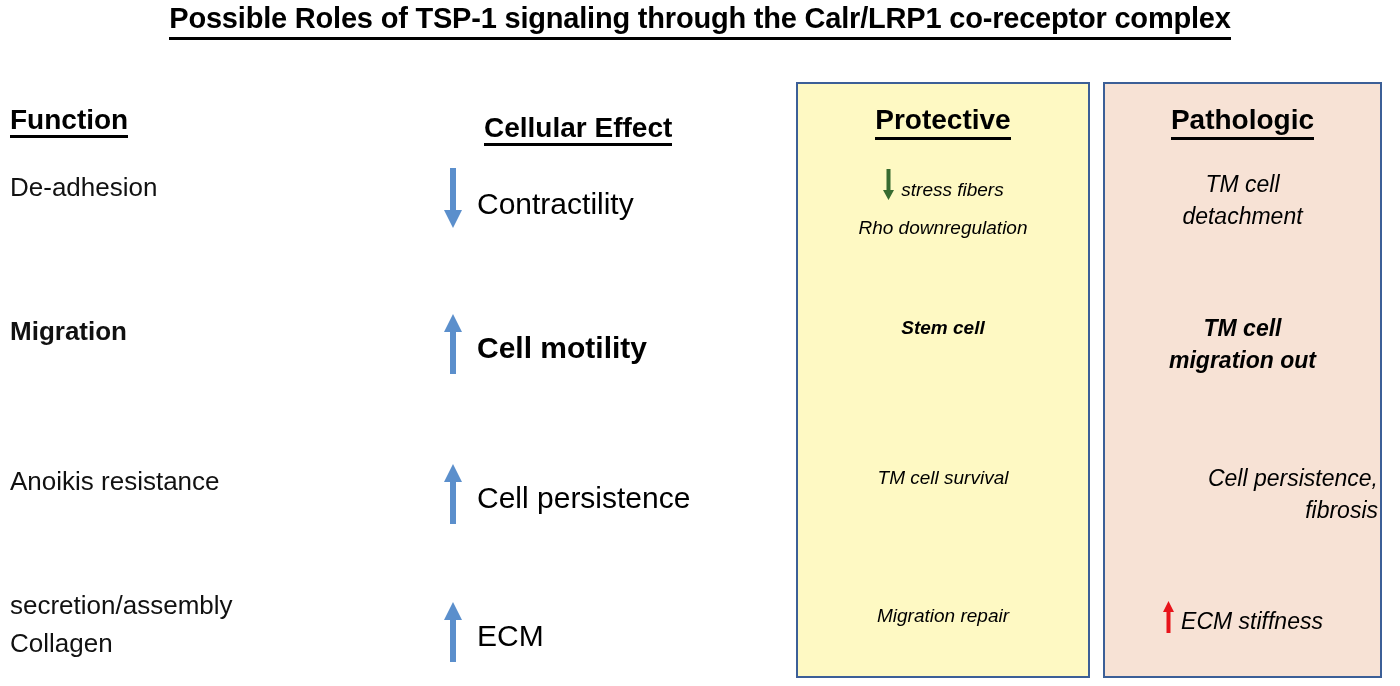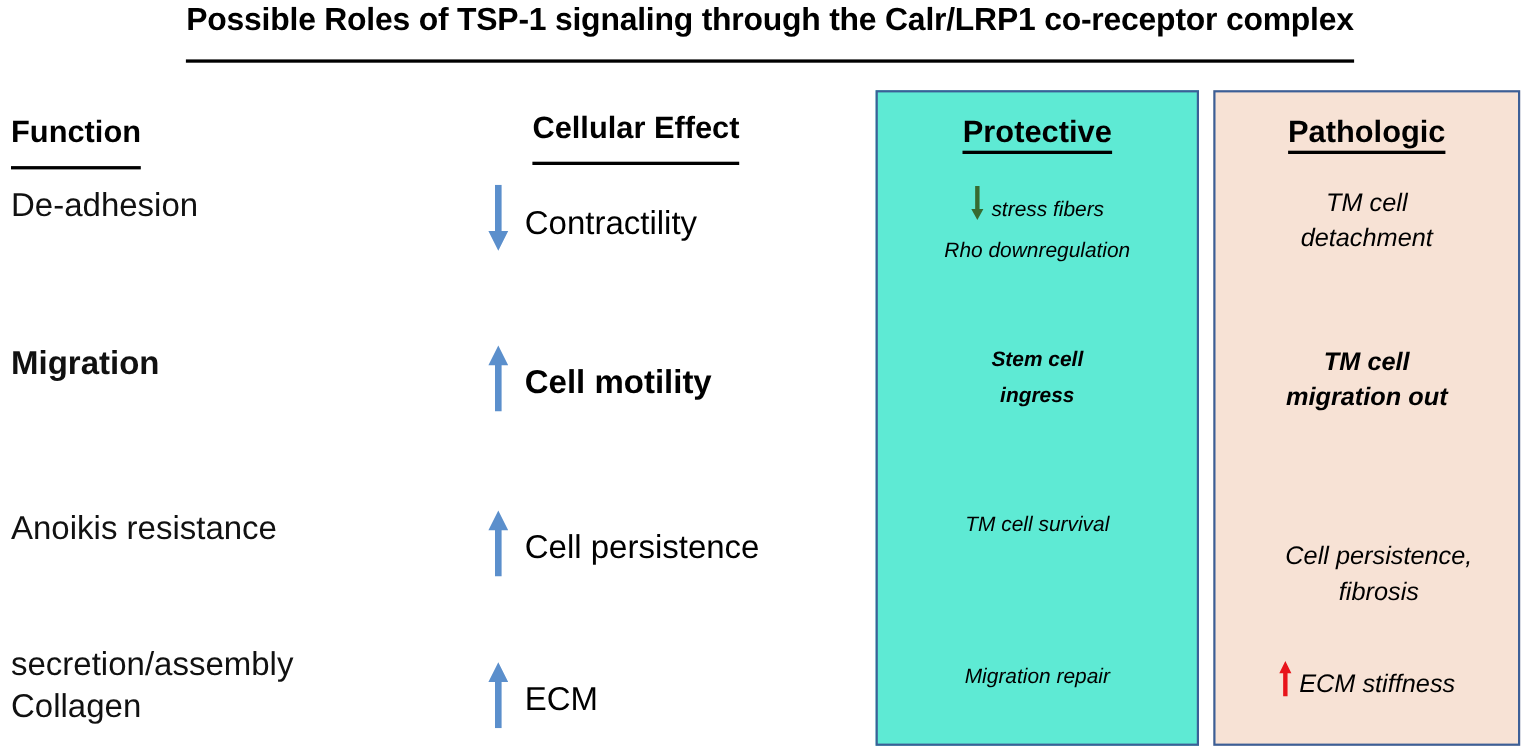--- a/index.html
+++ b/index.html
@@ -25,36 +25,36 @@
     left: 0;
     width: 1400px;
     text-align: center;
     font-size: 29px;
     font-weight: bold;
     letter-spacing: -0.2px;
     white-space: nowrap;
   }
   .title .u {
     border-bottom: 3px solid #000;
-    padding-bottom: 20px;
+    padding-bottom: 3px;
   }
 
   
   .col-head {
     position: absolute;
     font-size: 28px;
     font-weight: bold;
     white-space: nowrap;
   }
   .col-head .u {
     border-bottom: 3px solid #000;
-    padding-bottom: 16px;
+    padding-bottom: 0;
   }
   #head-function { left: 10px; top: 104px; }
-  #head-effect   { left: 484px; top: 100px; }
+  #head-effect   { left: 484px; top: 112px; }
 
   
   .panel {
     position: absolute;
     top: 82px;
     height: 596px;
     border: 2px solid #3C5F97;
   }
   #panel-protective {
     left: 796px;
@@ -85,21 +85,21 @@
   .row { position: absolute; left: 0; width: 1400px; }
   #row-0 { top: 168px; height: 110px; }
   #row-1 { top: 312px; height: 110px; font-weight: bold; }
   #row-2 { top: 462px; height: 105px; }
   #row-3 { top: 586px; height: 100px; }
 
   .cell-function {
     position: absolute;
     left: 10px;
     width: 430px;
-    font-size: 30px;
+    font-size: 26px;
     line-height: 38px;
     color: #111;
   }
   .cell-effect {
     position: absolute;
     left: 443px;
     width: 340px;
     font-size: 30px;
     line-height: 38px;
     display: flex;
@@ -118,21 +118,21 @@
   }
   .cell-path {
     position: absolute;
     left: 1107px;
     width: 271px;
     text-align: center;
     font-style: italic;
     font-size: 23px;
     line-height: 32px;
   }
-  .cell-path.align-left { text-align: center; padding-left: 22px; margin-top: 27px; }
+  .cell-path.align-left { text-align: right; padding-left: 22px; }
 
   .line { display: block; }
   .line-inline { display: inline-flex; align-items: center; gap: 6px; }
 
   
   .arrow { display: inline-block; vertical-align: middle; flex: 0 0 auto; }
 </style>
 </head>
 <body>
 
@@ -142,21 +142,21 @@
     <span class="u">Possible Roles of TSP-1 signaling through the Calr/LRP1 co-receptor complex</span>
   </div>
 
   <div class="col-head" id="head-function">
     <span class="u">Function</span>
   </div>
   <div class="col-head" id="head-effect">
     <span class="u">Cellular Effect</span>
   </div>
 
-  <div class="panel" id="panel-protective" style="background: #5eead4; border-color: rgb(60, 95, 151);">
+  <div class="panel" id="panel-protective" style="background: #fef9c3; border-color: rgb(60, 95, 151);">
     <div class="panel-head">
       <span class="u">Protective</span>
     </div>
   </div>
   <div class="panel" id="panel-pathologic" style="background: rgb(247, 226, 213); border-color: rgb(60, 95, 151);">
     <div class="panel-head">
       <span class="u">Pathologic</span>
     </div>
   </div>
 
@@ -192,21 +192,20 @@
     <div class="cell-effect">
       <span class="arrow">
         <svg width="20" height="62" viewBox="0 0 20 62">
           <path d="M10 2 L19 20 H13 V62 H7 V20 H1 Z" fill="#5B8FCC"></path>
         </svg>
       </span>
       <span>Cell motility</span>
     </div>
     <div class="cell-prot">
       <span class="line">Stem cell</span>
-      <span class="line">ingress</span>
     </div>
     <div class="cell-path">
       <span class="line">TM cell</span>
       <span class="line">migration out</span>
     </div>
   </div>
 
   <div class="row" id="row-2">
     <div class="cell-function">Anoikis resistance</div>
     <div class="cell-effect">

